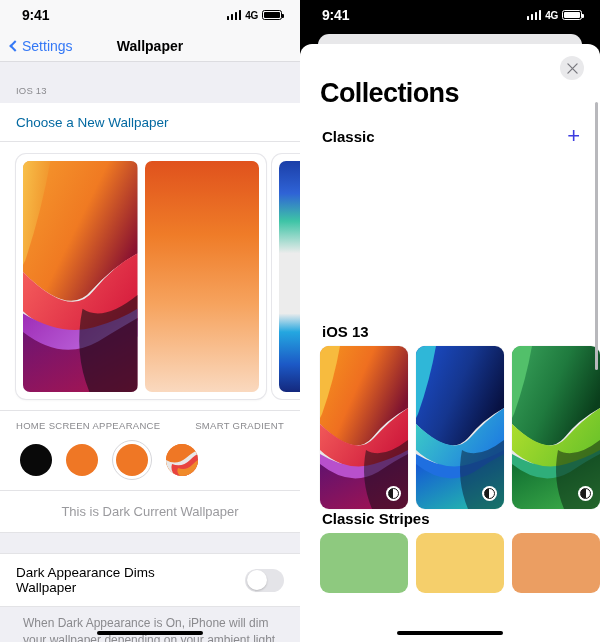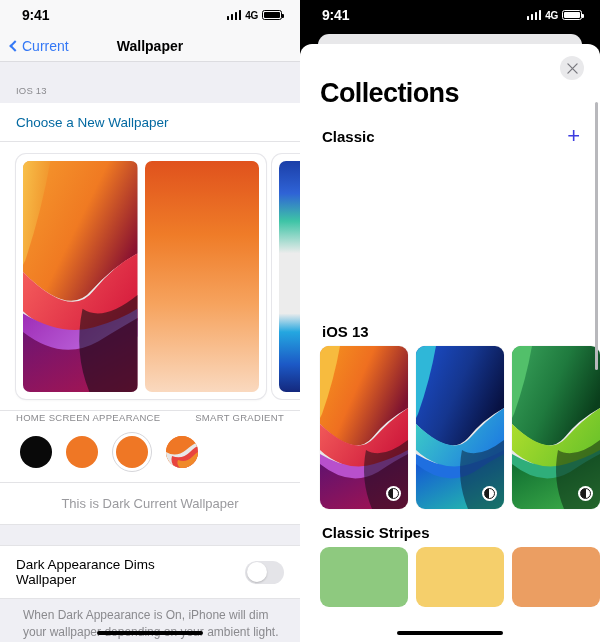--- a/index.html
+++ b/index.html
@@ -67,21 +67,21 @@
   .wp-peek {
     position: absolute; left: 272px; top: 12px;
     width: 28px; height: 245px; background: #fff;
     border-radius: 10px 0 0 10px; box-shadow: 0 0 0 1px #e6e6ea;
     padding: 7px 0 7px 7px;
   }
   .wp-peek .inner { width: 100%; height: 100%; border-radius: 7px 0 0 7px; overflow: hidden; }
 
   .appearance {
     background: #fff; border-top: 1px solid #e3e3e6;
-    padding: 1px 16px 10px;
+    padding: 9px 16px 10px;
   }
   .app-labels { display: flex; justify-content: space-between; margin-bottom: 9px; }
   .app-labels span { font-size: 9.5px; color: #8a8a8e; letter-spacing: 0.3px; }
   .swatches { display: flex; align-items: center; gap: 14px; padding-left: 4px; }
   .sw { width: 32px; height: 32px; border-radius: 50%; cursor: pointer; }
   .sw-ring { width: 40px; height: 40px; border-radius: 50%;
              border: 1.5px solid #d6d6da; display: flex; align-items: center;
              justify-content: center; cursor: pointer; }
   .sw-ring .sw { width: 32px; height: 32px; }
 
@@ -166,21 +166,21 @@
         <div class="net">4G</div>
         <div class="batt">
             <div class="fill"></div>
           </div>
       </div>
     </div>
 
     <div class="navbar">
       <div class="back">
         <span class="chev"></span>
-        <span>Current</span>
+        <span>Settings</span>
       </div>
       <div class="navtitle">Wallpaper</div>
     </div>
 
     <div class="group-head">
       <span>IOS 13</span>
     </div>
 
     <div class="row-link">
       <span>Choose a New Wallpaper</span>
@@ -401,21 +401,21 @@
             <path d="M0 118 Q30 142 58 126 Q76 114 88 108 V163 H0 Z" fill="url(#g3)"></path>
             <path d="M46 104 Q62 114 88 94 V163 H52 Q40 134 46 104 Z" fill="#071a0e" opacity="0.5"></path>
           </svg>
           <div class="dm-badge">
               <div class="half"></div>
             </div>
         </div>
 
       </div>
 
-      <div class="sec-head" style="padding-top:15px">
+      <div class="sec-head" style="padding-top:1px">
         <div class="t">Classic Stripes</div>
       </div>
 
       <div class="stripe-row">
         <div class="stripe" style="background:#8ec97f"></div>
         <div class="stripe" style="background:#f5cf6b"></div>
         <div class="stripe" style="background:#eb9e62"></div>
 
       </div>
 

